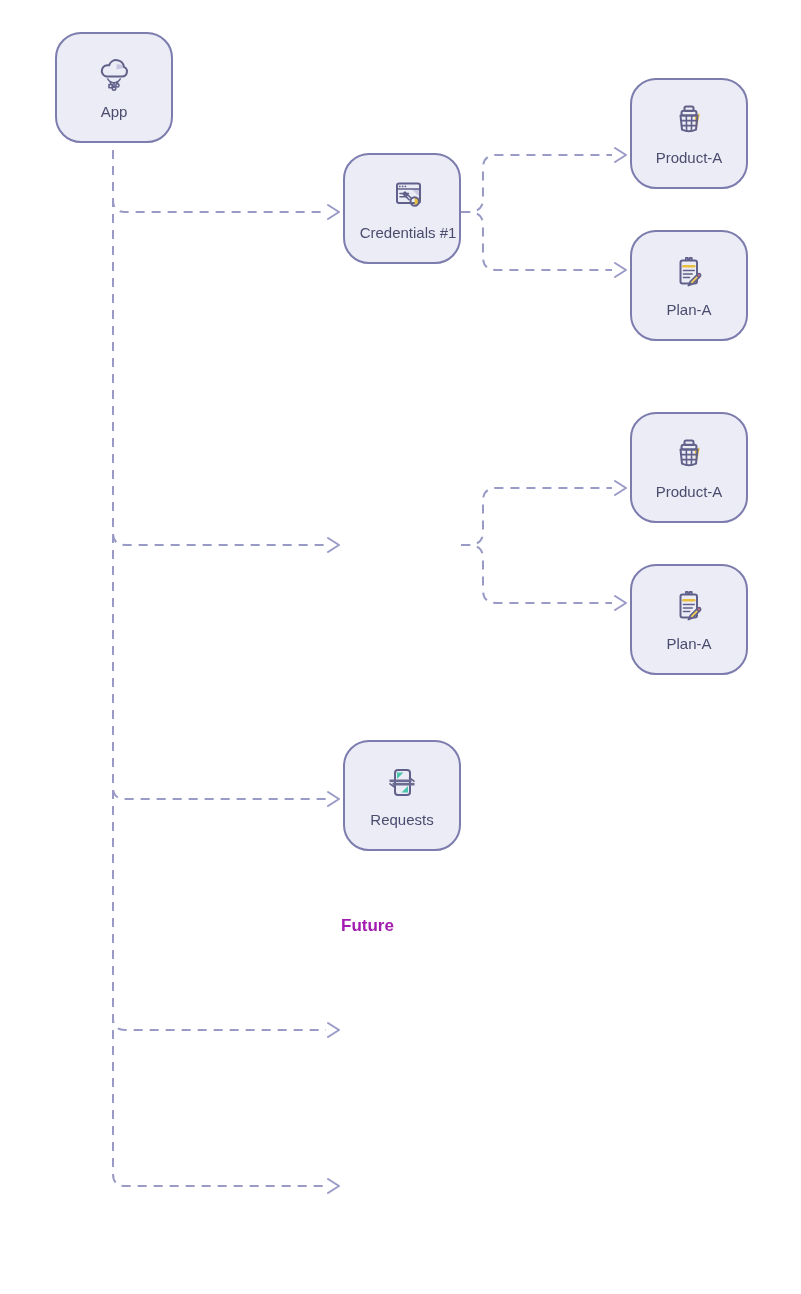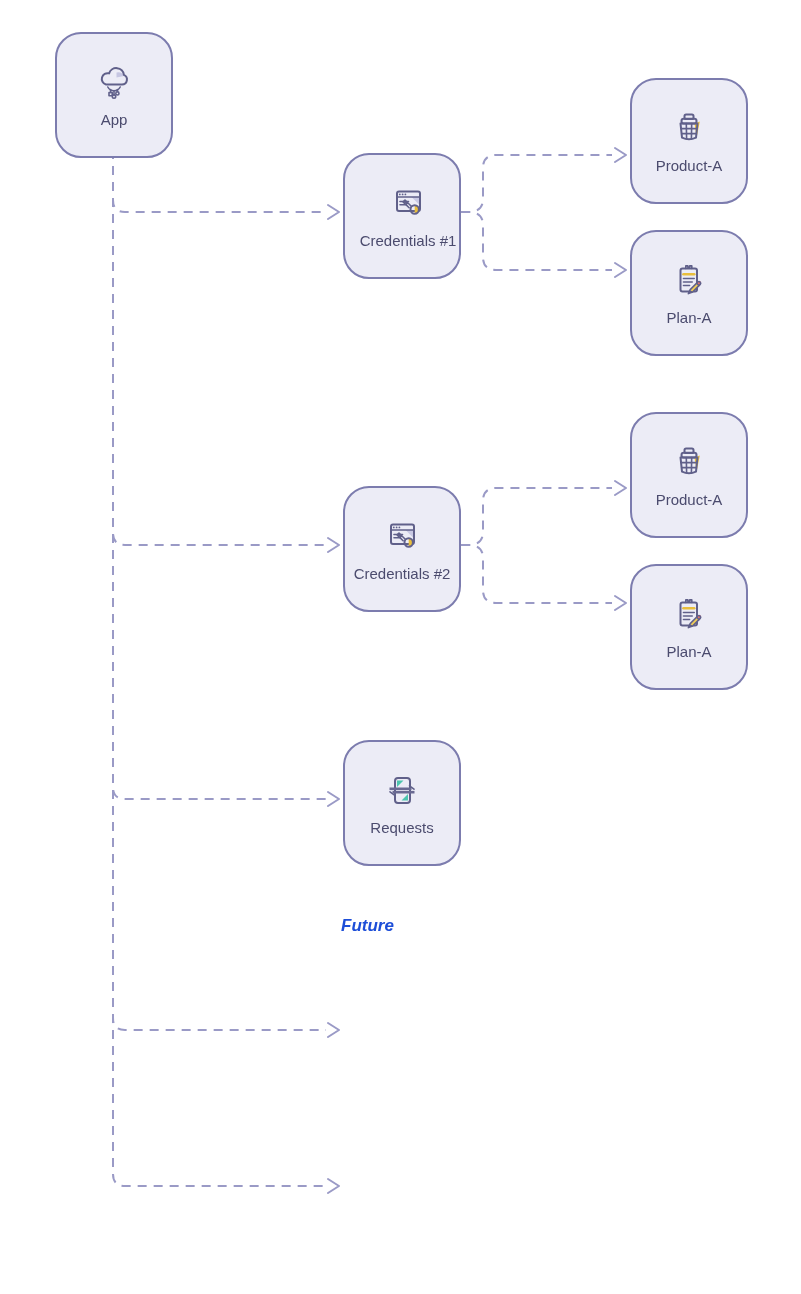--- a/index.html
+++ b/index.html
@@ -7,34 +7,34 @@
     position:relative;
     width:801px;height:1294px;
     background:#ffffff;
     font-family:"Liberation Sans", sans-serif;
     overflow:hidden;
   }
   .edges{position:absolute;left:0;top:0;pointer-events:none;}
   .edge{fill:none;stroke:#9a9ac6;stroke-width:2;stroke-dasharray:9 7;}
   .arrow{fill:none;stroke:#9a9ac6;stroke-width:2;stroke-linecap:round;stroke-linejoin:round;}
   .node{
-    position:absolute;width:118px;height:126px;box-sizing:border-box;
+    position:absolute;width:118px;height:111px;box-sizing:border-box;
     background:#ececf6;border:2px solid #7c7cae;border-radius:26px;
     display:flex;flex-direction:column;align-items:center;justify-content:center;
     gap:5px;
   }
   .node .label{
     font-size:15px;color:#4b4b6e;text-align:center;line-height:1.28;max-width:100px;
   }
   .icon{width:44px;height:44px;display:block;}
   .ic{stroke:#60608a;stroke-width:2;fill:none;stroke-linecap:round;stroke-linejoin:round;}
   .ic-thin{stroke:#60608a;stroke-width:1.6;fill:none;stroke-linecap:round;stroke-linejoin:round;}
   .future{
     position:absolute;left:341px;top:916px;
-    font-size:17px;font-weight:bold;font-style:italic;color:#1d4ed8;
+    font-size:17px;font-weight:bold;color:#a21caf;
   }
   
   .pos-app{left:55px;top:32px;}
   .pos-cred1{left:343px;top:153px;padding-left:12px;}
   .pos-prodA1{left:630px;top:78px;}
   .pos-planA1{left:630px;top:230px;}
   .pos-cred2{left:343px;top:486px;}
   .pos-prodA2{left:630px;top:412px;}
   .pos-planA2{left:630px;top:564px;}
   .pos-requests{left:343px;top:740px;}
@@ -126,36 +126,20 @@
       <path class="ic-thin" d="M16.5 23 H25.2"></path>
       <path class="ic-thin" d="M16.5 26.5 H22.6"></path>
       <path d="M23.2 30.6 l6.4-6.4 2.4 2.4 -6.4 6.4 z" fill="#f0cd56" stroke="none"></path>
       <path d="M29.8 23.9 l1.5-1.5 a1.7 1.7 0 0 1 2.4 2.4 l-1.5 1.5 z" fill="#ec7272" stroke="none"></path>
       <path class="ic-thin" d="M21.4 34.6 l1.8-4 6.1-6.1 1.5-1.5 a1.7 1.7 0 0 1 2.4 2.4 l-1.5 1.5 -6.1 6.1 z"></path>
       <path class="ic-thin" d="M29.6 24.2 l2.3 2.3"></path>
     </svg>
     <div class="label">Plan-A</div>
   </div>
 
-  <div class="node pos-cred2">
-    <svg class="icon" viewBox="0 0 44 44">
-      <rect class="ic" x="11" y="9.5" width="23" height="19.5" rx="2" fill="#fdfdfe"></rect>
-      <path d="M25.5 15 L33 22.5 V15 Z" fill="#c9c9e4" stroke="none"></path>
-      <path class="ic-thin" d="M11 15 H34"></path>
-      <circle cx="13.8" cy="12.4" r="0.9" fill="#60608a"></circle>
-      <circle cx="16.6" cy="12.4" r="0.9" fill="#60608a"></circle>
-      <circle cx="19.4" cy="12.4" r="0.9" fill="#60608a"></circle>
-      <path class="ic-thin" d="M14 19.5 H22.5"></path>
-      <path class="ic-thin" d="M14 22.8 H20"></path>
-      <path class="ic-thin" d="M25.5 24.5 L19 18 l-1.9 1.9 1.5 1.5 1-1 1.3 1.3 -0.9 0.9 3.1 3.1" fill="#fdfdfe"></path>
-      <path d="M28.7 23.3 a4.2 4.2 0 0 1 0 8.4 z" fill="#e9be3c" stroke="none"></path>
-      <circle class="ic" cx="28.7" cy="27.5" r="4.2"></circle>
-    </svg>
-    <div class="label">Credentials #2</div>
-  </div>
 
   <div class="node pos-prodA2">
     <svg class="icon" viewBox="0 0 44 44">
       <path d="M27.5 16.5 L32.8 14.6 L29.6 30.5 Z" fill="#e9be3c" stroke="none"></path>
       <rect class="ic" x="17.5" y="7.5" width="9" height="4.5" rx="1.6" fill="#fdfdfe"></rect>
       <rect class="ic" x="14.5" y="11.8" width="15" height="4.6" rx="2.2" fill="#fdfdfe"></rect>
       <path class="ic" d="M13.5 16.4 L30.5 16.4 L29 30.6 Q22 33.8 15 30.6 Z"></path>
       <path class="ic-thin" d="M19.3 16.6 L19.6 31.9"></path>
       <path class="ic-thin" d="M24.7 16.6 L24.4 31.9"></path>
       <path class="ic-thin" d="M14.2 21.6 H29.8"></path>

